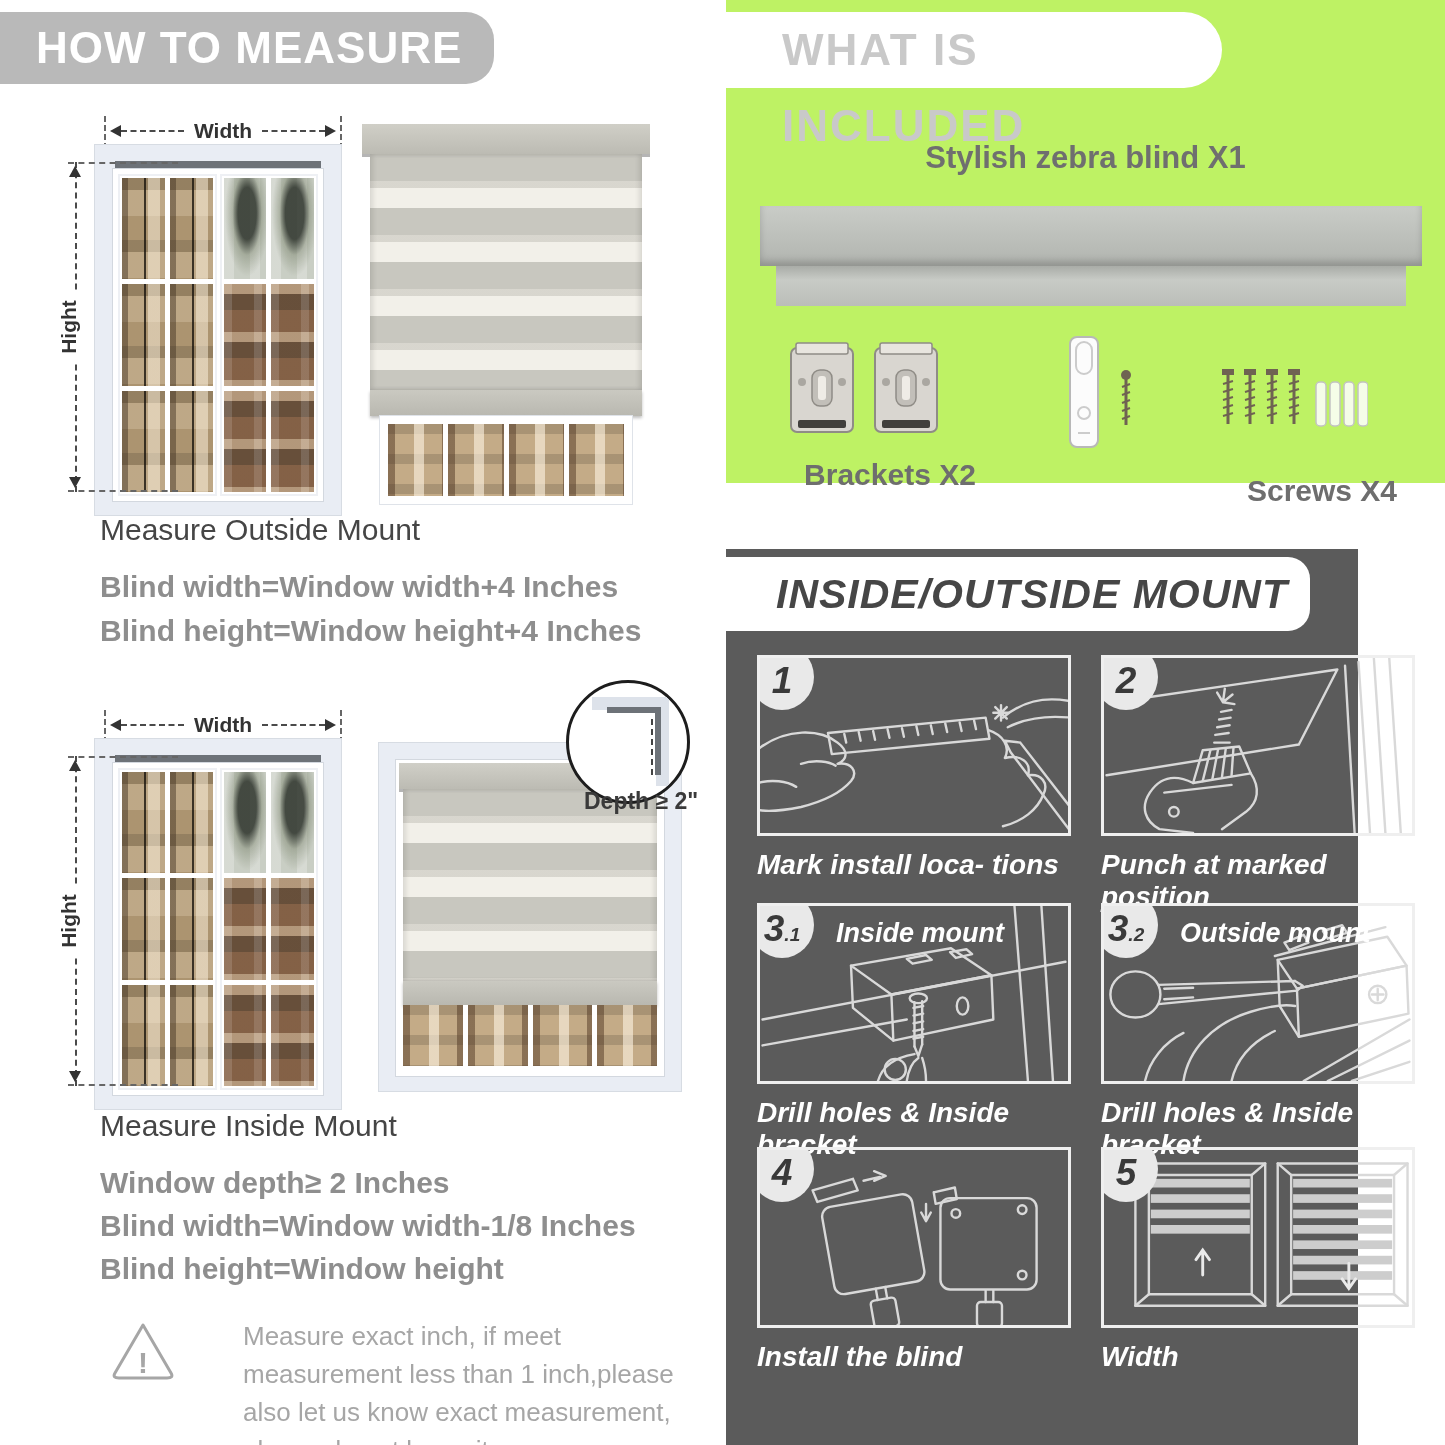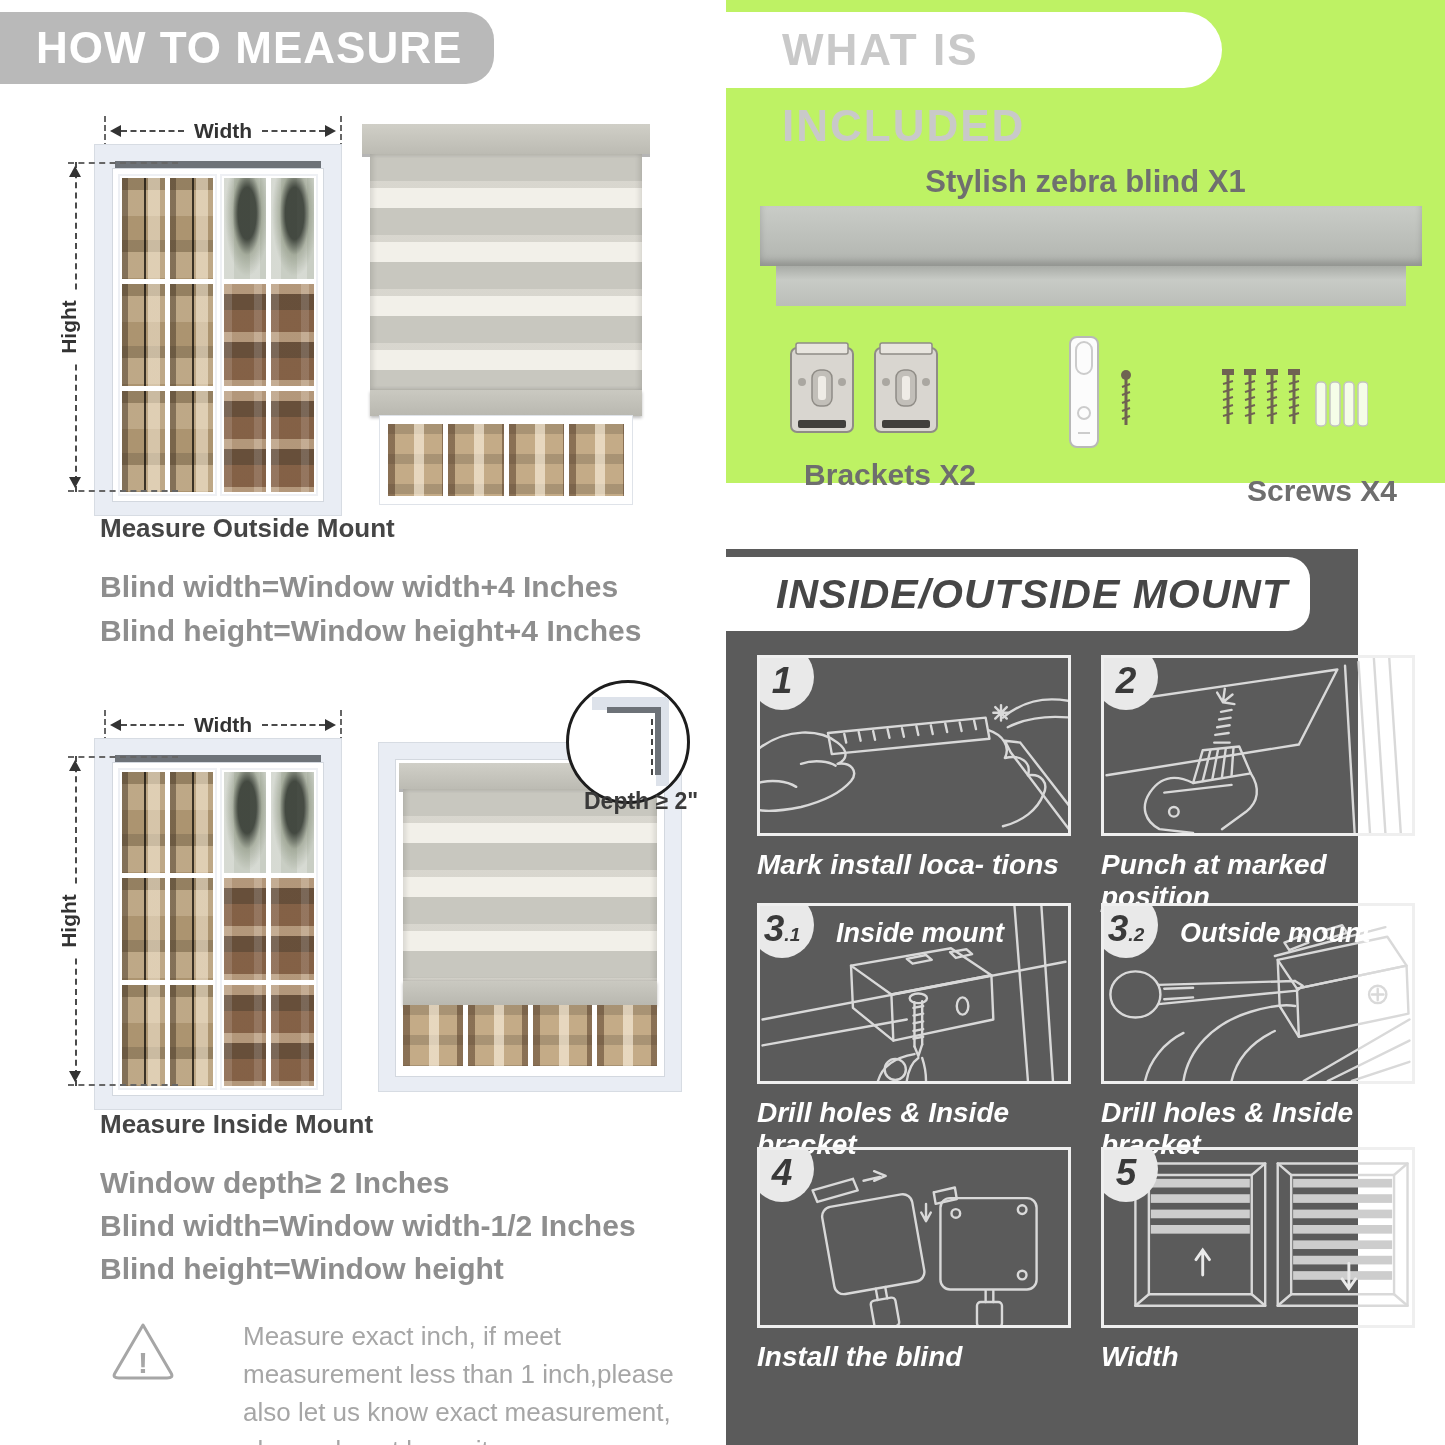--- a/index.html
+++ b/index.html
@@ -8,21 +8,21 @@
     font-family:"Liberation Sans", sans-serif;overflow:hidden;
   }
   .abs{position:absolute;}
 
   
   .left-banner{
     left:0;top:12px;width:458px;height:72px;background:#b9b9b9;
     border-radius:0 28px 28px 0;color:#fff;font-size:44px;font-weight:700;
     line-height:72px;padding-left:36px;letter-spacing:1px;
   }
-  .section-heading{font-size:26px;font-weight:700;color:#454545;}
+  .section-heading{font-size:30px;font-weight:400;color:#454545;}
   .section-sub{font-size:30px;font-weight:700;color:#8e8e8e;}
 
   
   .fig-win{width:292px;height:400px;margin-top:12px;}
   .win-outer{position:absolute;left:36px;top:26px;width:248px;height:372px;
     background:#e9edf4;border:1px solid #d7dce3;box-sizing:border-box;}
   .win-header-shadow{position:absolute;left:20px;top:16px;right:20px;height:7px;background:#6d7278;}
   .win-inner{position:absolute;left:17px;top:23px;right:17px;bottom:13px;background:#fff;
     border:1px solid #d3d8df;display:flex;padding:5px;gap:3px;box-sizing:border-box;}
   .sash{flex:1;display:grid;grid-template-rows:repeat(3,1fr);grid-template-columns:repeat(2,1fr);
@@ -94,21 +94,21 @@
   .warn-text{width:432px;font-size:26px;color:#a6a6a6;line-height:38px;}
   .warn-mark{position:absolute;left:0;top:0;width:66px;height:62px;text-align:center;
     font-size:30px;font-weight:700;color:#a6a6a6;line-height:86px;}
 
   
   .panel-included{left:726px;top:0;width:719px;height:483px;background:#bef264;}
   .banner-included{position:absolute;left:0;top:12px;width:440px;height:76px;background:#fff;
     border-radius:0 38px 38px 0;color:#c9c9c9;font-size:44px;font-weight:700;
     line-height:76px;padding-left:56px;letter-spacing:2px;}
   .product-label{position:absolute;left:0;top:140px;width:100%;text-align:center;
-    font-size:31px;font-weight:700;color:#6f6f6f;margin-top:24px;}
+    font-size:31px;font-weight:700;color:#6f6f6f;}
   .rail-top{position:absolute;left:34px;top:206px;width:662px;height:60px;
     background:linear-gradient(180deg,#c9ccc7 0%,#bcbfba 55%,#b1b4af 100%);
     box-shadow:inset 0 -5px 7px rgba(0,0,0,.18);}
   .rail-bot{position:absolute;left:50px;top:266px;width:630px;height:40px;
     background:linear-gradient(180deg,#a9aca7,#c8cbc6 35%,#bbbeb9);}
   .hw-label{position:absolute;font-size:30px;font-weight:700;color:#6e6e6e;text-align:center;margin-left:28px;}
 
   .panel-mount{left:726px;top:549px;width:632px;height:896px;background:#5b5b5b;font-style:italic;}
   .banner-mount{position:absolute;left:0;top:8px;width:534px;height:74px;background:#fff;
     border-radius:0 22px 22px 0;color:#464646;font-size:41px;font-weight:700;
@@ -245,21 +245,21 @@
 
 <div class="abs detail-circle" style="left:566px;top:680px;">
   <div class="dc-band1"></div>
   <div class="dc-band2"></div>
   <div class="dc-dash"></div>
 </div>
 <div class="abs depth-label" style="left:584px;top:788px;">Depth ≥ 2"</div>
 
 <div class="abs section-heading" style="left:100px;top:1109px;">Measure Inside Mount</div>
 <div class="abs section-sub" style="left:100px;top:1166px;">Window depth≥ 2 Inches</div>
-<div class="abs section-sub" style="left:100px;top:1209px;">Blind width=Window width-1/2 Inches</div>
+<div class="abs section-sub" style="left:100px;top:1209px;">Blind width=Window width-1/8 Inches</div>
 <div class="abs section-sub" style="left:100px;top:1252px;">Blind height=Window height</div>
 
 <div class="abs" style="left:110px;top:1320px;width:66px;height:62px;">
   <svg width="66" height="62" viewBox="0 0 66 62">
     <path d="M33,5 L61,53 Q64,58 57,58 L9,58 Q2,58 5,53 Z" fill="none" stroke="#a6a6a6" stroke-width="3" stroke-linejoin="round"></path>
   </svg>
   <span class="warn-mark">!</span>
 </div>
 <div class="abs warn-text" style="left:243px;top:1317px;">Measure exact inch, if meet measurement less than 1 inch,please also let us know exact measurement, please do not leave it</div>
 

